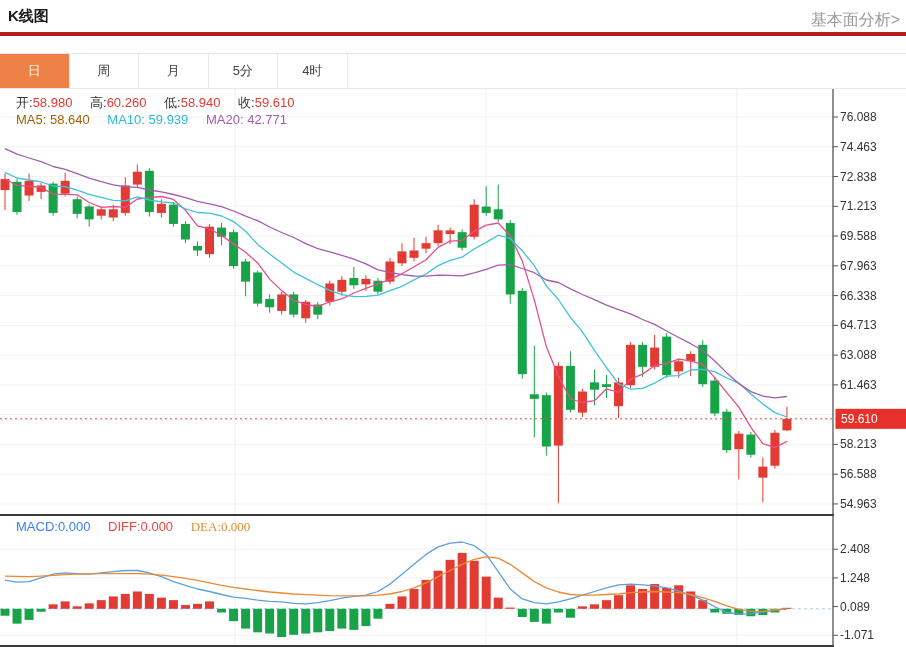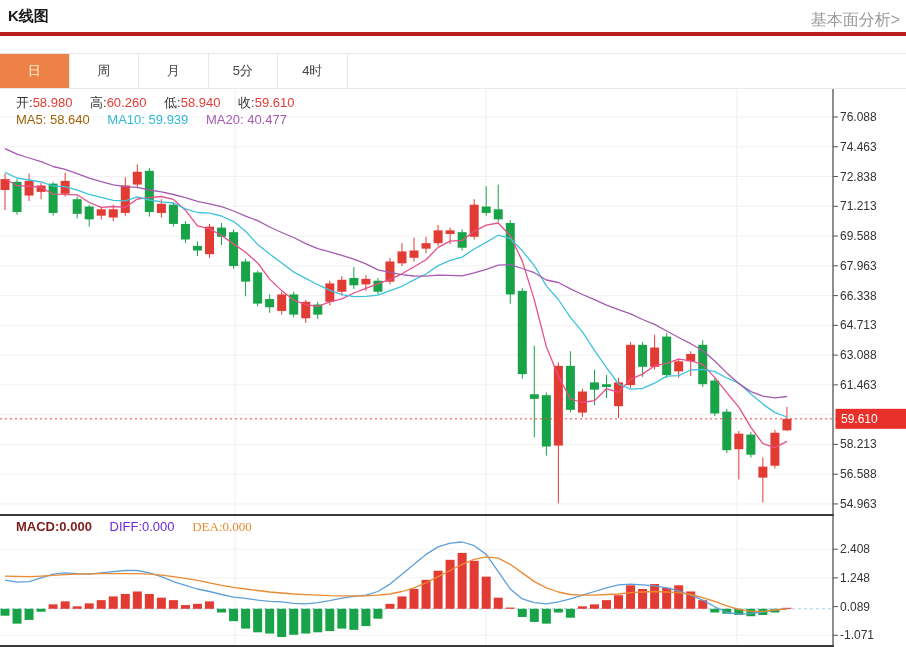--- a/index.html
+++ b/index.html
@@ -17,22 +17,22 @@
   .overlay-row{position:absolute;left:0;font-size:13px;white-space:nowrap;z-index:3;margin-left:16px;}
   .row-ohlc{top:5px;}
   .row-ma{top:23px;}
   .row-macd{top:430px;}
   .grp{margin-right:14px;}
   .lbl{color:#333;}
   .v-red{color:#e23b33;}
   .c-ma5{color:#a16207;}
   .c-ma10{color:#2fb8d8;text-align:right;}
   .c-ma20{color:#a45bb0;}
-  .c-macd{color:#7f1d1d;font-weight:bold;}
-  .c-diff{color:#6d28d9;}
+  .c-macd{color:#3b82f6;}
+  .c-diff{color:#ef4444;}
   .c-dea{color:#e78b2e;font-family:Liberation Serif, serif;}
   svg text{font-family:"Liberation Sans","DejaVu Sans",sans-serif;font-size:12px;fill:#333;}
   svg text.badge-txt{fill:#fff;}
 </style>
 </head>
 <body>
 
 <div class="header">
   <h1 class="title">K线图</h1>
   <a class="fund-link">基本面分析&gt;</a>
@@ -465,21 +465,21 @@
   <div class="overlay-row row-ohlc">
     <span class="grp"><span class="lbl">开:</span><span class="v-red">58.980</span></span>
     <span class="grp"><span class="lbl">高:</span><span class="v-red">60.260</span></span>
     <span class="grp"><span class="lbl">低:</span><span class="v-red">58.940</span></span>
     <span class="grp"><span class="lbl">收:</span><span class="v-red">59.610</span></span>
   </div>
 
   <div class="overlay-row row-ma">
     <span class="grp c-ma5"><span>MA5:</span> <span>58.640</span></span>
     <span class="grp c-ma10"><span>MA10:</span> <span>59.939</span></span>
-    <span class="grp c-ma20"><span>MA20:</span> <span>40.477</span></span>
+    <span class="grp c-ma20"><span>MA20:</span> <span>42.771</span></span>
   </div>
 
   <div class="overlay-row row-macd">
     <span class="grp c-macd"><span>MACD:</span><span>0.000</span></span>
     <span class="grp c-diff"><span>DIFF:</span><span>0.000</span></span>
     <span class="grp c-dea"><span>DEA:</span><span>0.000</span></span>
   </div>
 </div>
 
 </body></html>

